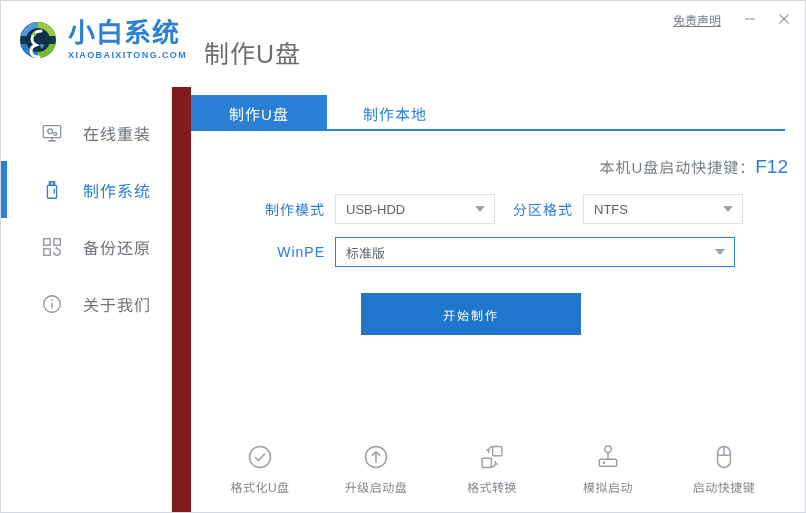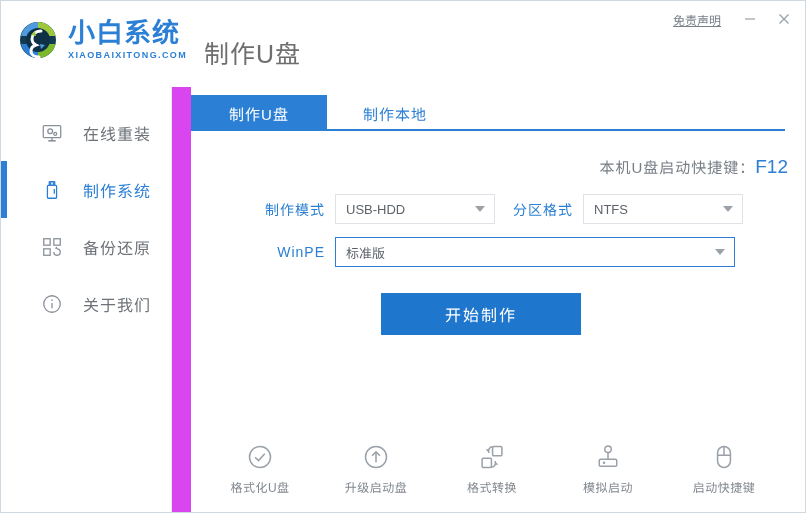--- a/index.html
+++ b/index.html
@@ -6,21 +6,21 @@
   * { box-sizing: border-box; margin: 0; padding: 0; }
   html, body {
     width: 806px; height: 513px;
     font-family: "Liberation Sans", "DejaVu Sans", sans-serif;
     background: #ffffff;
     overflow: hidden;
   }
   #window {
     position: relative;
     width: 806px; height: 513px;
-    background: #d946ef;
+    background: #7f1d1d;
     border: 1px solid #cfd8e3;
     overflow: hidden;
   }
 
   
   #titlebar {
     position: absolute; left: 0; top: 0;
     width: 804px; height: 86px;
     background: #ffffff;
   }
@@ -163,23 +163,23 @@
     border-right: 5px solid transparent;
     border-top: 6px solid #9aa1a8;
   }
   .sel-wide { width: 400px; }
   .sel-mid  { width: 160px; }
   .gap-lbl  { margin-left: 18px; }
 
   
   #start-btn {
     margin: 26px auto 0 auto;
-    width: 200px; height: 42px;
+    width: 220px; height: 42px;
     background: #1f76cd;
-    color: #ffffff; font-size: 16px; letter-spacing: 2px;
+    color: #ffffff; font-size: 12px; letter-spacing: 2px;
     display: flex; align-items: center; justify-content: center;
     cursor: pointer; border: none;
     margin-right: 224px;
   }
 
   
   #toolbar {
     position: absolute; left: 0; bottom: 18px;
     width: 614px;
     display: flex; justify-content: center; gap: 38px;

